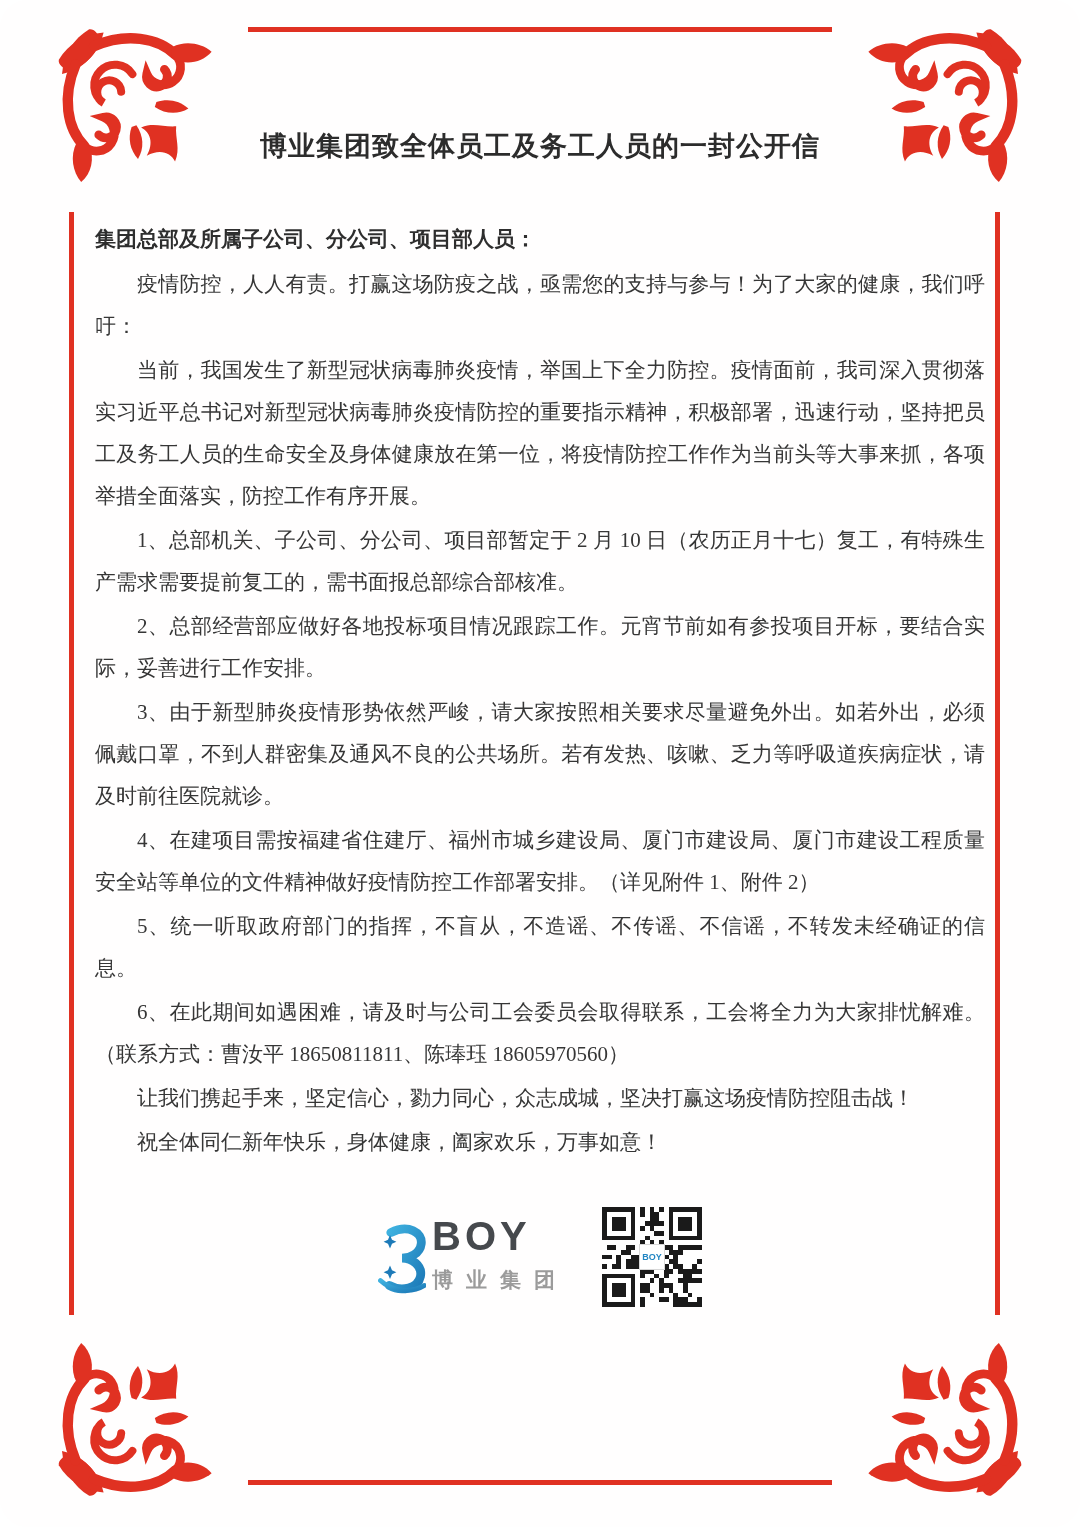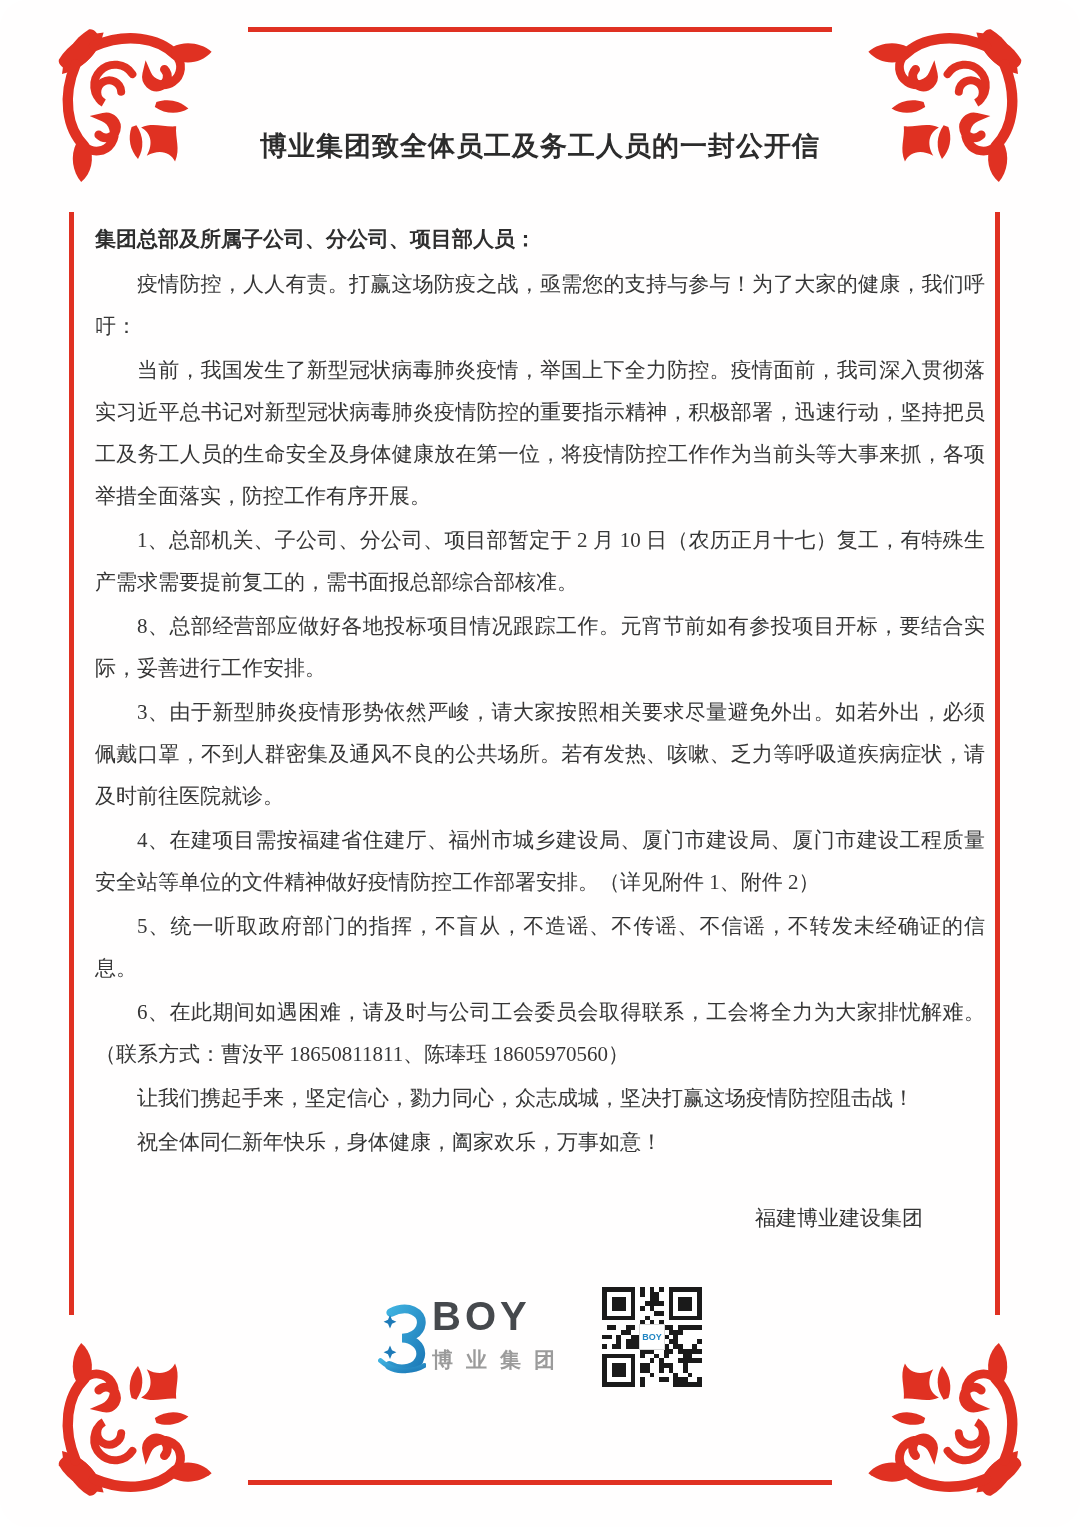--- a/index.html
+++ b/index.html
@@ -111,30 +111,29 @@
       <use href="#ornament"></use>
     </svg>
 
   <div class="content">
     <div class="title">博业集团致全体员工及务工人员的一封公开信</div>
     <div class="salutation">集团总部及所属子公司、分公司、项目部人员：</div>
 
     <p class="para">疫情防控，人人有责。打赢这场防疫之战，亟需您的支持与参与！为了大家的健康，我们呼吁：</p>
     <p class="para">当前，我国发生了新型冠状病毒肺炎疫情，举国上下全力防控。疫情面前，我司深入贯彻落实习近平总书记对新型冠状病毒肺炎疫情防控的重要指示精神，积极部署，迅速行动，坚持把员工及务工人员的生命安全及身体健康放在第一位，将疫情防控工作作为当前头等大事来抓，各项举措全面落实，防控工作有序开展。</p>
     <p class="para">1、总部机关、子公司、分公司、项目部暂定于 2 月 10 日（农历正月十七）复工，有特殊生产需求需要提前复工的，需书面报总部综合部核准。</p>
-    <p class="para">8、总部经营部应做好各地投标项目情况跟踪工作。元宵节前如有参投项目开标，要结合实际，妥善进行工作安排。</p>
+    <p class="para">2、总部经营部应做好各地投标项目情况跟踪工作。元宵节前如有参投项目开标，要结合实际，妥善进行工作安排。</p>
     <p class="para">3、由于新型肺炎疫情形势依然严峻，请大家按照相关要求尽量避免外出。如若外出，必须佩戴口罩，不到人群密集及通风不良的公共场所。若有发热、咳嗽、乏力等呼吸道疾病症状，请及时前往医院就诊。</p>
     <p class="para">4、在建项目需按福建省住建厅、福州市城乡建设局、厦门市建设局、厦门市建设工程质量安全站等单位的文件精神做好疫情防控工作部署安排。（详见附件 1、附件 2）</p>
     <p class="para">5、统一听取政府部门的指挥，不盲从，不造谣、不传谣、不信谣，不转发未经确证的信息。</p>
     <p class="para">6、在此期间如遇困难，请及时与公司工会委员会取得联系，工会将全力为大家排忧解难。（联系方式：曹汝平 18650811811、陈琫珏 18605970560）</p>
     <p class="para">让我们携起手来，坚定信心，勠力同心，众志成城，坚决打赢这场疫情防控阻击战！</p>
     <p class="para">祝全体同仁新年快乐，身体健康，阖家欢乐，万事如意！</p>
 
     <div class="signature">
-      <div class="sig-org">福建博业建设集团</div>
     </div>
 
     <div class="footer">
       <div class="brand">
         <svg class="brand-mark" viewBox="0 0 60 84">
           <defs>
             <linearGradient id="bgrad" x1="0" y1="0" x2="1" y2="1">
               <stop offset="0" stop-color="#3fb2e0"></stop>
               <stop offset="1" stop-color="#1d7ab8"></stop>
             </linearGradient>

